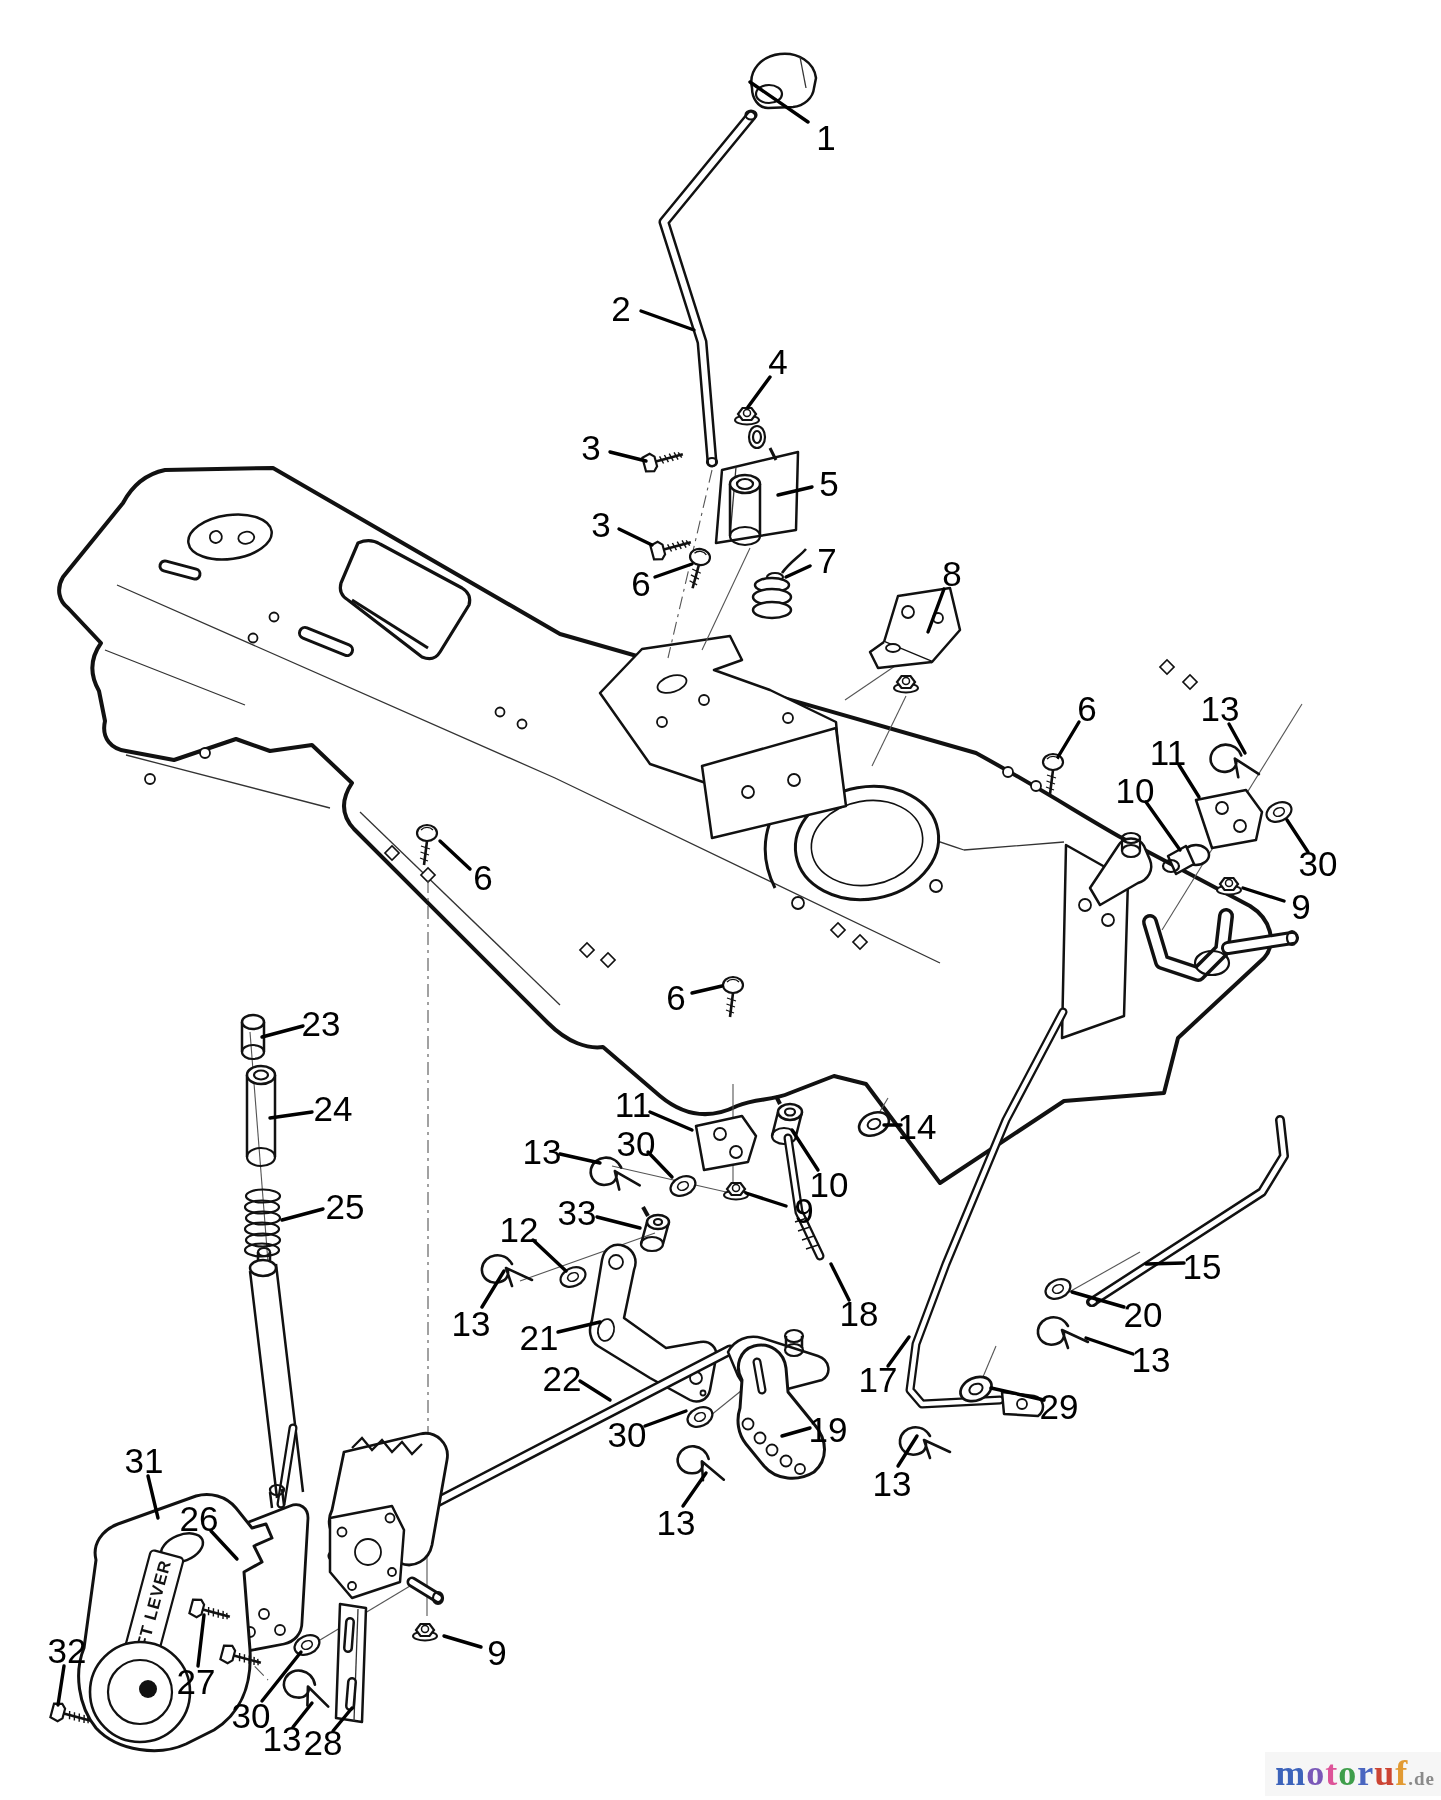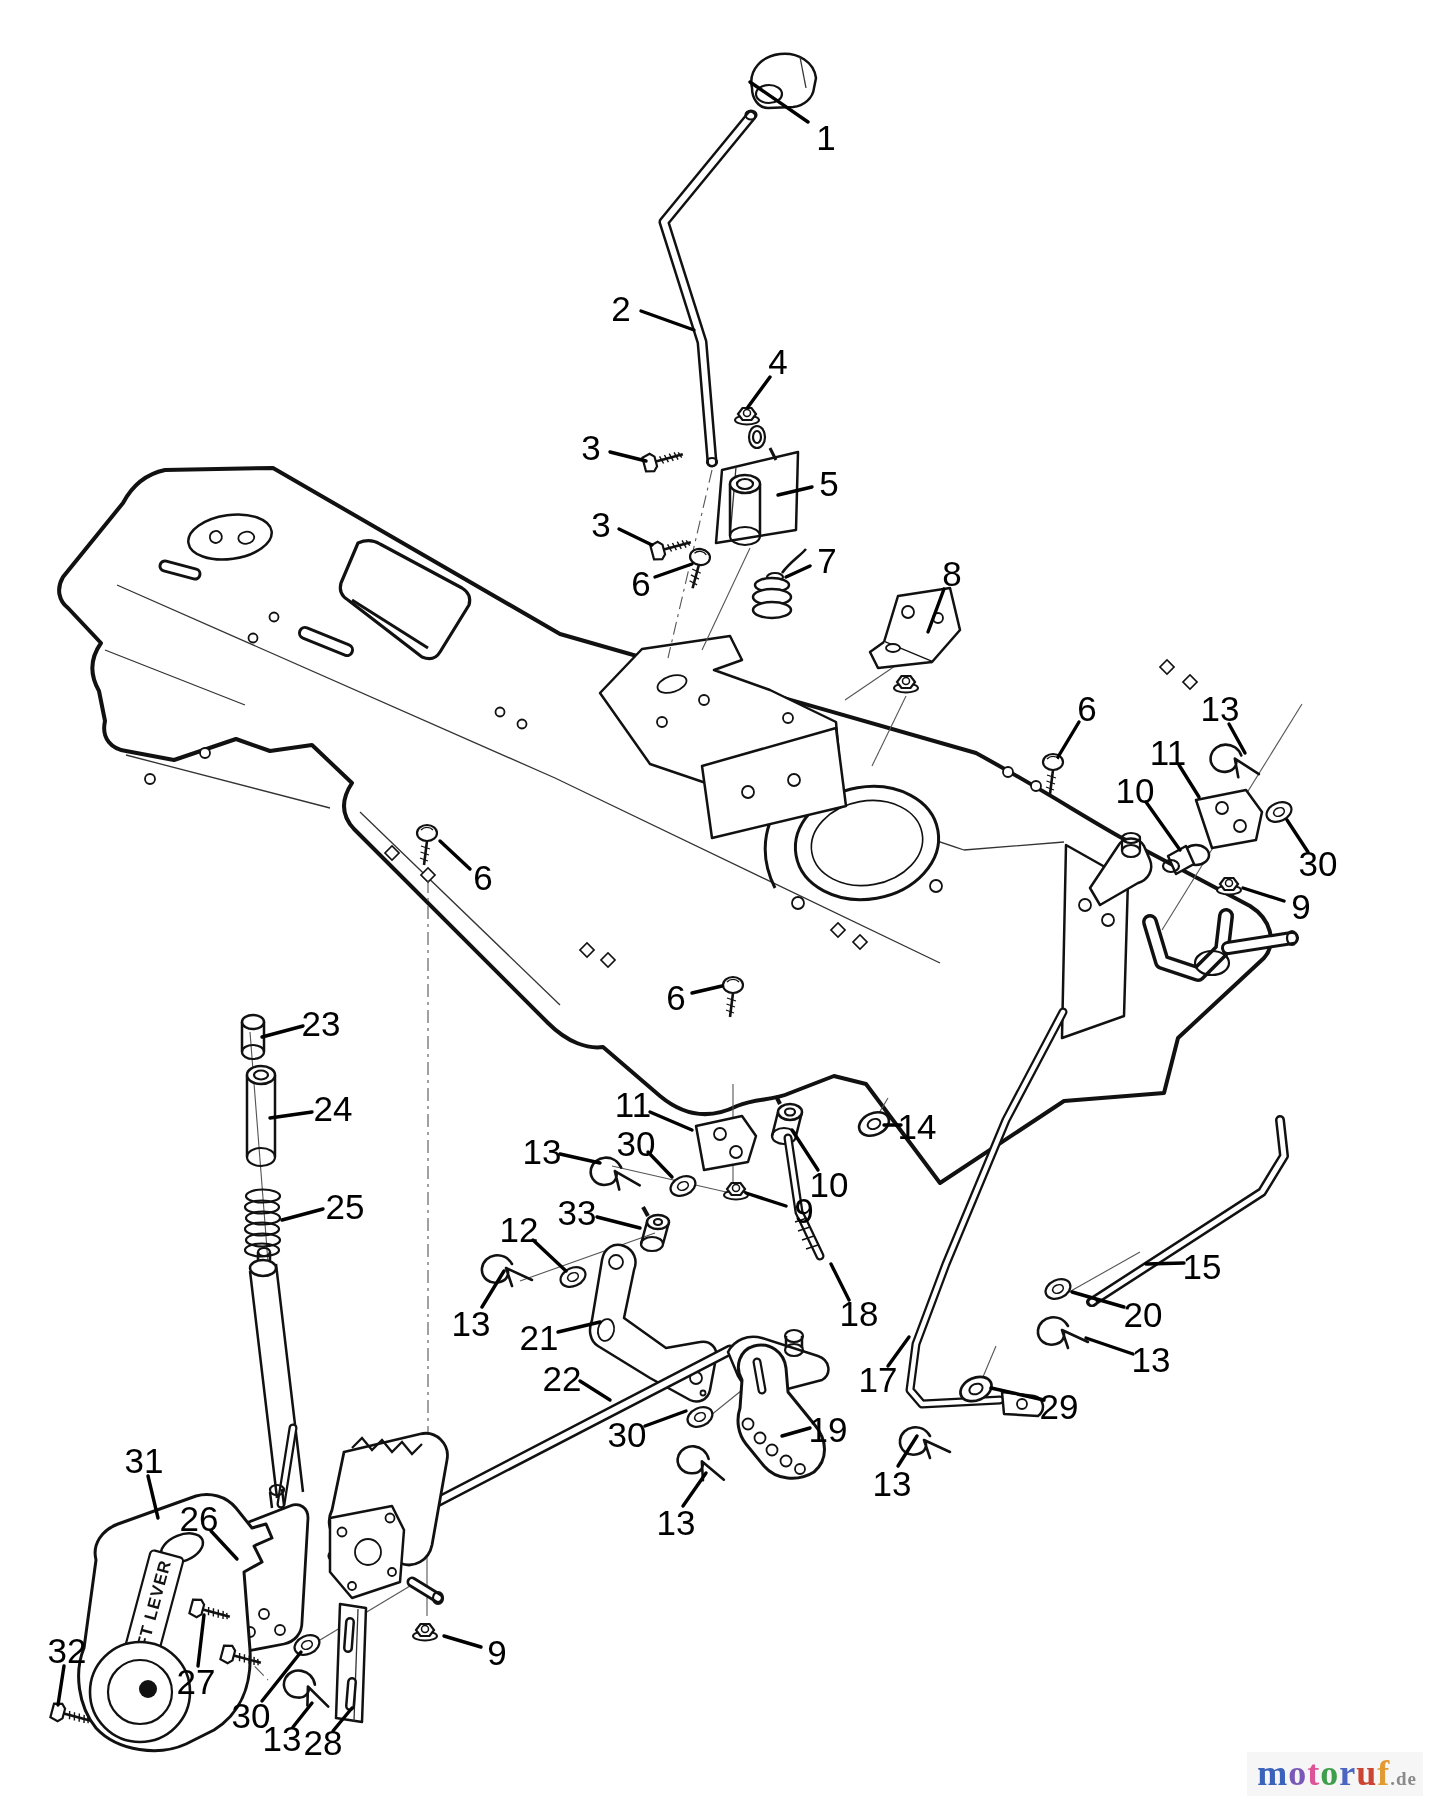--- a/index.html
+++ b/index.html
@@ -10,21 +10,21 @@
   .outline{fill:#ffffff;stroke:#111;stroke-width:4;stroke-linejoin:round;}
   .med{fill:#ffffff;stroke:#111;stroke-width:2.5;stroke-linejoin:round;}
   .med2{fill:none;stroke:#111;stroke-width:2.2;}
   .thin{fill:none;stroke:#333;stroke-width:1.3;}
   .ctor{fill:none;stroke:#555;stroke-width:1.1;}
   .ctord{fill:none;stroke:#555;stroke-width:1.1;stroke-dasharray:13 5 3 5;}
   .hole{fill:#fff;stroke:#111;stroke-width:1.8;}
   .tubeO{fill:none;stroke:#111;stroke-linecap:round;stroke-linejoin:round;}
   .tubeI{fill:none;stroke:#fff;stroke-linecap:round;stroke-linejoin:round;}
   .callout-text{font-family:"Liberation Sans",sans-serif;font-size:35px;fill:#000;}
-  .watermark{position:absolute;right:18px;bottom:4px;font-family:"Liberation Serif",serif;
+  .watermark{position:absolute;right:0;bottom:4px;font-family:"Liberation Serif",serif;
              font-weight:bold;font-size:36px;letter-spacing:1px;background:#f6f6f6;
              padding:0 6px 2px 10px;}
   .watermark .suffix{font-size:19px;font-weight:bold;}
 </style>
 </head>
 <body>
 
 <div class="stage">
 <svg width="1441" height="1800" viewBox="0 0 1441 1800">
   <defs>

